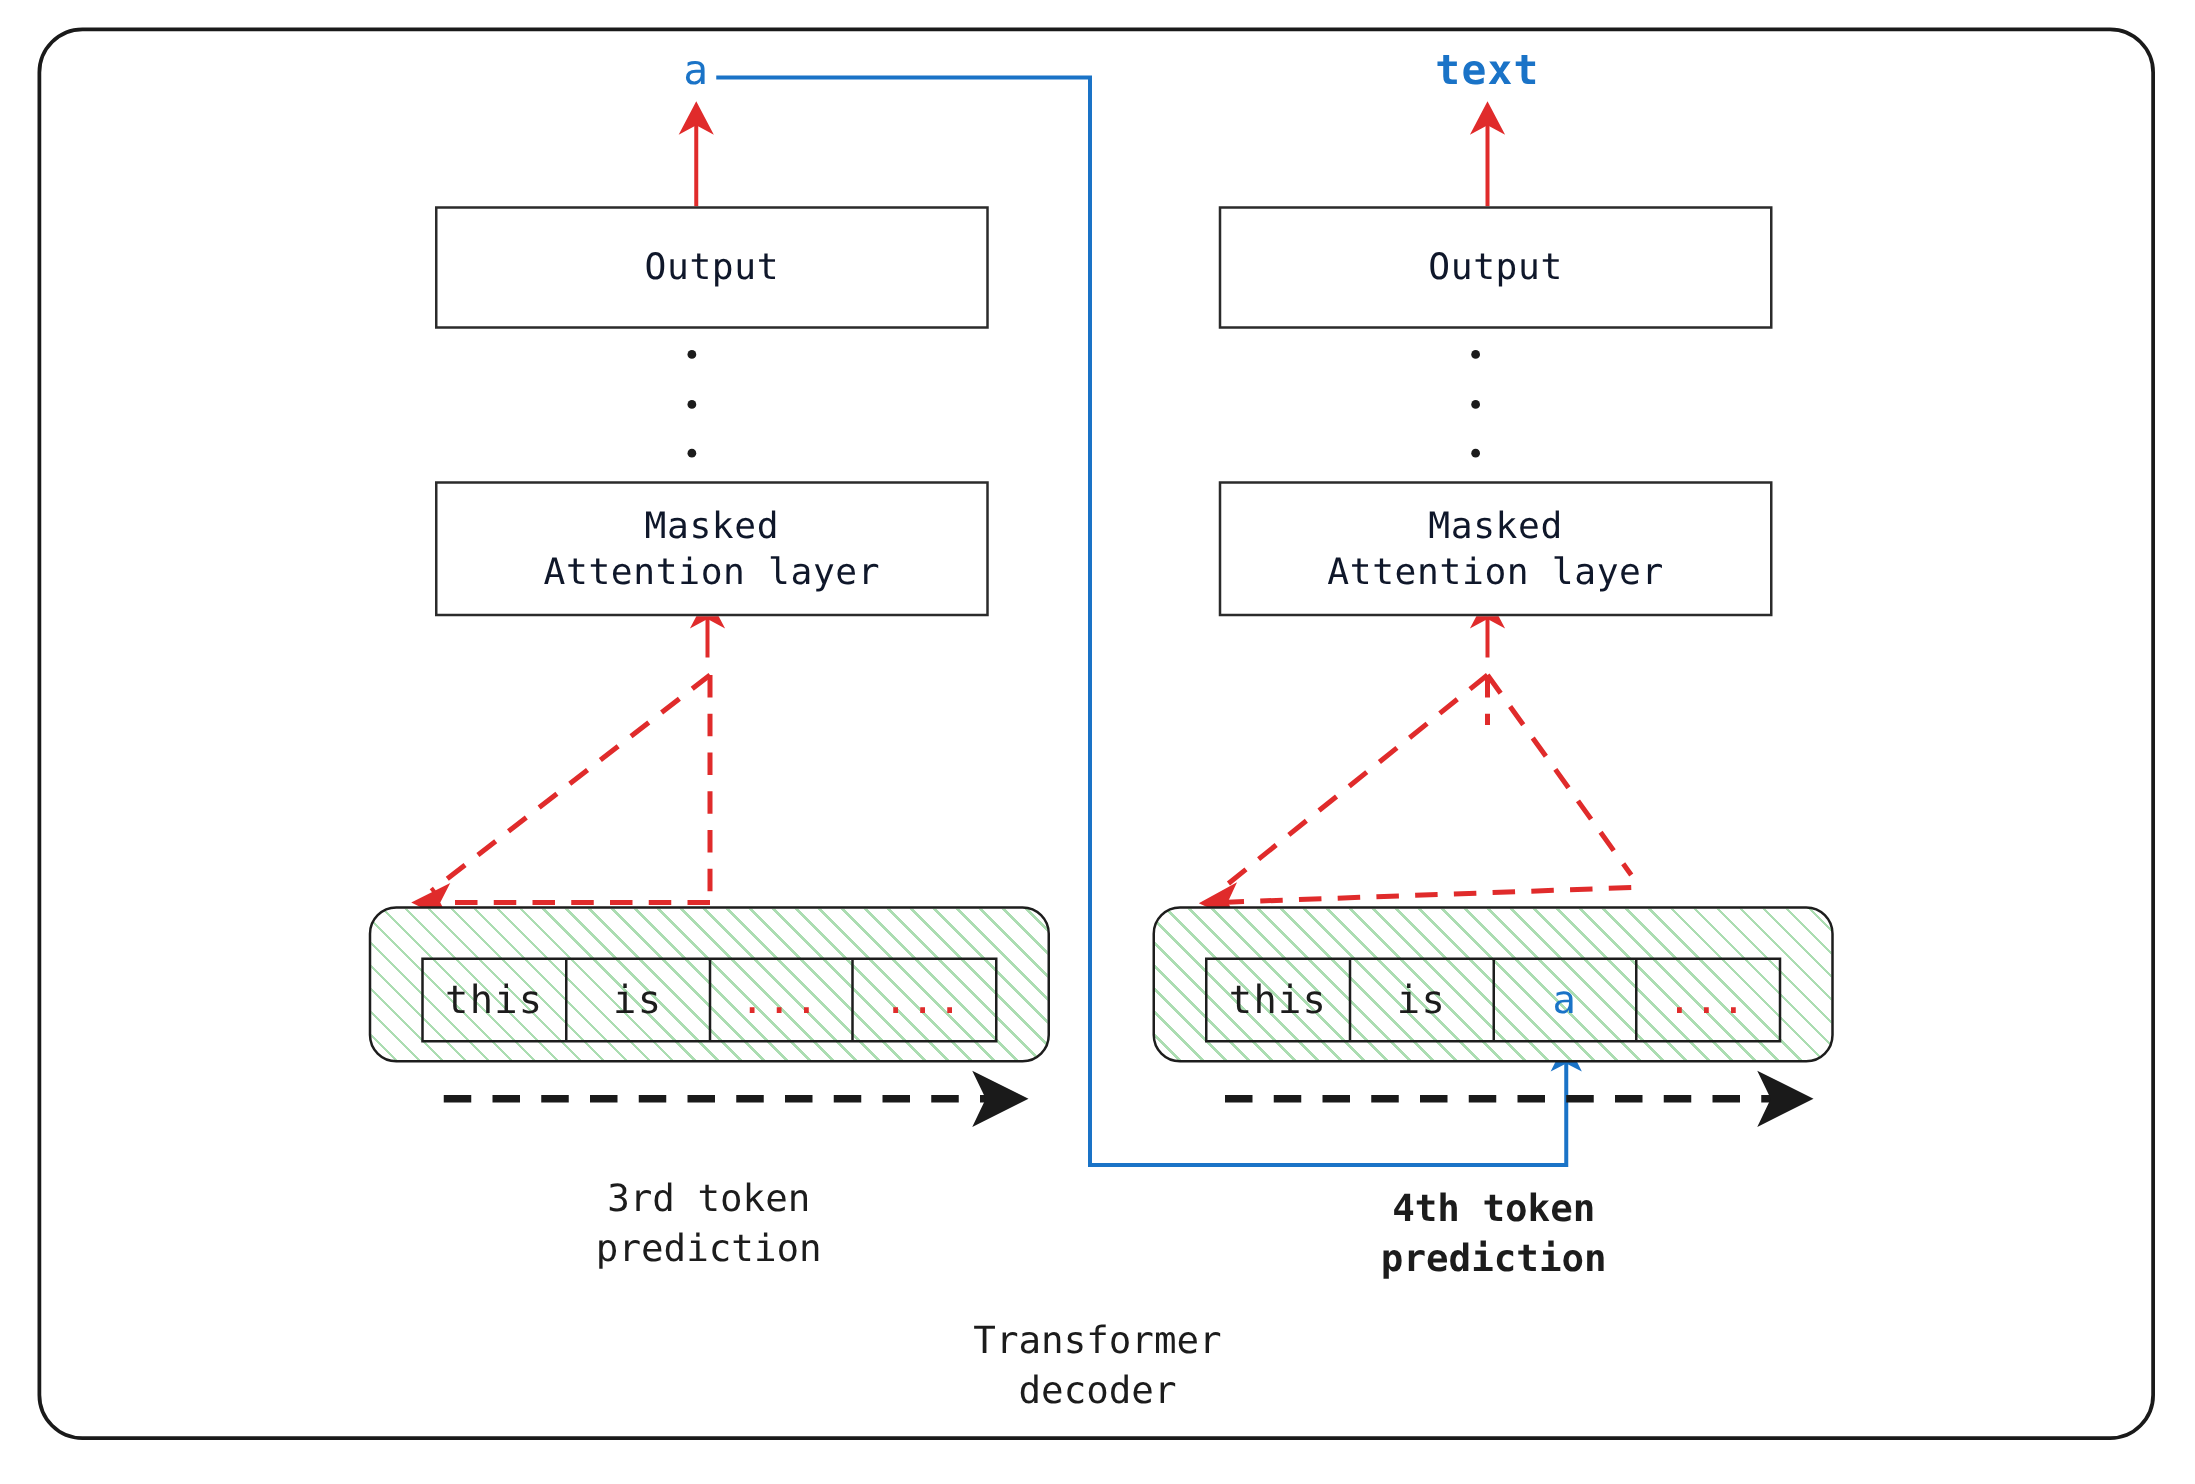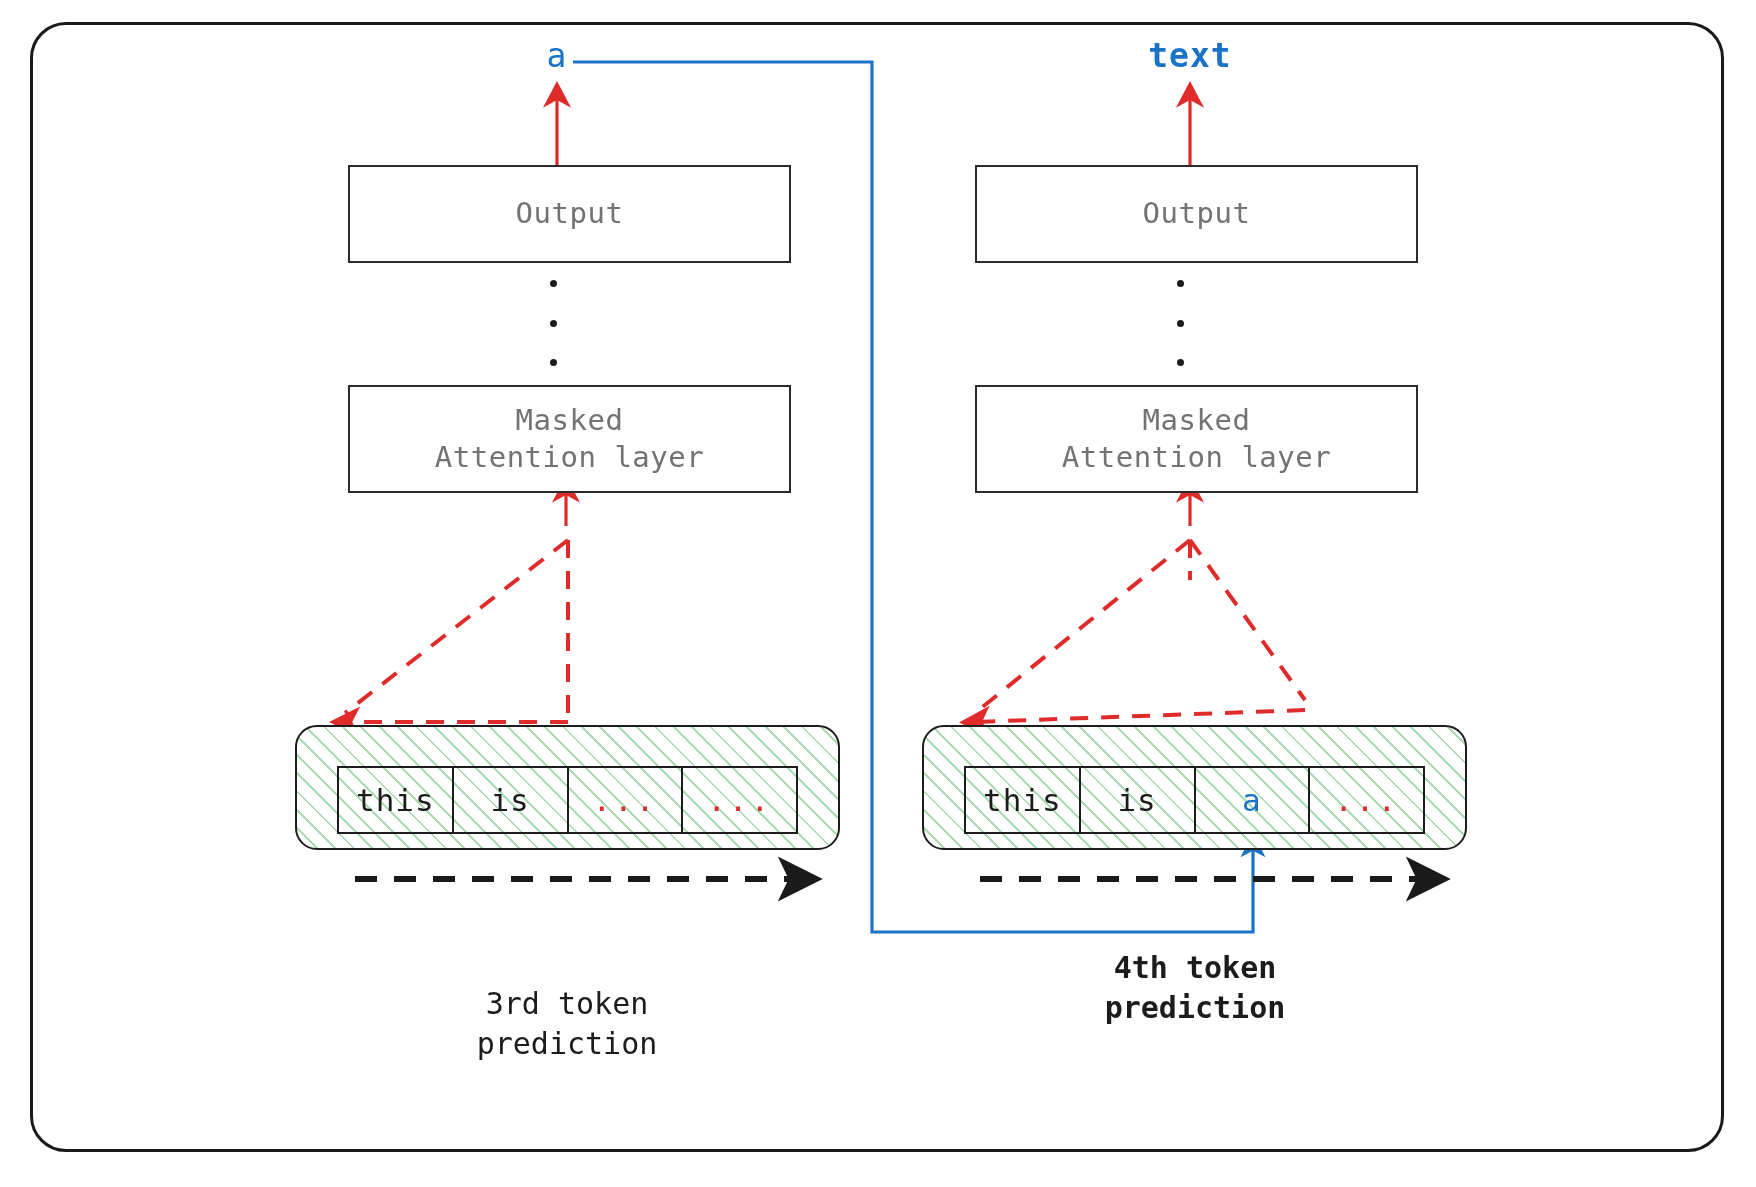--- a/index.html
+++ b/index.html
@@ -12,21 +12,21 @@
     position:absolute;left:30px;top:22px;width:1694px;height:1130px;
     border:3px solid #1a1a1a;border-radius:36px;box-sizing:border-box;
     background:#ffffff;
   }
 
   
   .proc-box{
     position:absolute;box-sizing:border-box;
     border:2.5px solid #2b2b2b;background:#ffffff;
     display:flex;align-items:center;justify-content:center;
-    text-align:center;color:#737373;
+    text-align:center;color:#0f172a;
     font-size:29px;line-height:1.28;letter-spacing:0.5px;
     white-space:pre;
   }
 
   
   .vdots{position:absolute;display:flex;flex-direction:column;
          align-items:center;justify-content:space-between;}
   .vdots i{display:block;width:7px;height:7px;border-radius:50%;
            background:#1c1c1c;}
 
@@ -152,21 +152,21 @@
 
   <div class="token-strip" style="left:295px;top:725px;width:545px;height:125px;">
     <div class="token-cells">
       <div class="token-cell">this</div>
       <div class="token-cell">is</div>
       <div class="token-cell tok-red">...</div>
       <div class="token-cell tok-red">...</div>
     </div>
   </div>
 
-  <div class="caption" style="left:367px;top:984px;width:400px;">3rd token
+  <div class="caption" style="left:367px;top:940px;width:400px;">3rd token
 prediction</div>
 
   <div class="emit-label" style="left:1130px;top:36px;width:120px;font-weight:bold;">text</div>
 
   <div class="proc-box" style="left:975px;top:165px;width:443px;height:98px;">Output</div>
 
   <div class="vdots" style="left:1176px;top:280px;width:8px;height:86px;">
     <i></i>
       <i></i>
       <i></i>
@@ -180,14 +180,16 @@
       <div class="token-cell">this</div>
       <div class="token-cell">is</div>
       <div class="token-cell tok-blue">a</div>
       <div class="token-cell tok-red">...</div>
     </div>
   </div>
 
   <div class="caption" style="left:995px;top:948px;width:400px;font-weight:bold;">4th token
 prediction</div>
 
+  <div class="title-caption" style="left:678px;top:1053px;width:400px;">Transformer
+decoder</div>
 
 </div>
 
 </body></html>

